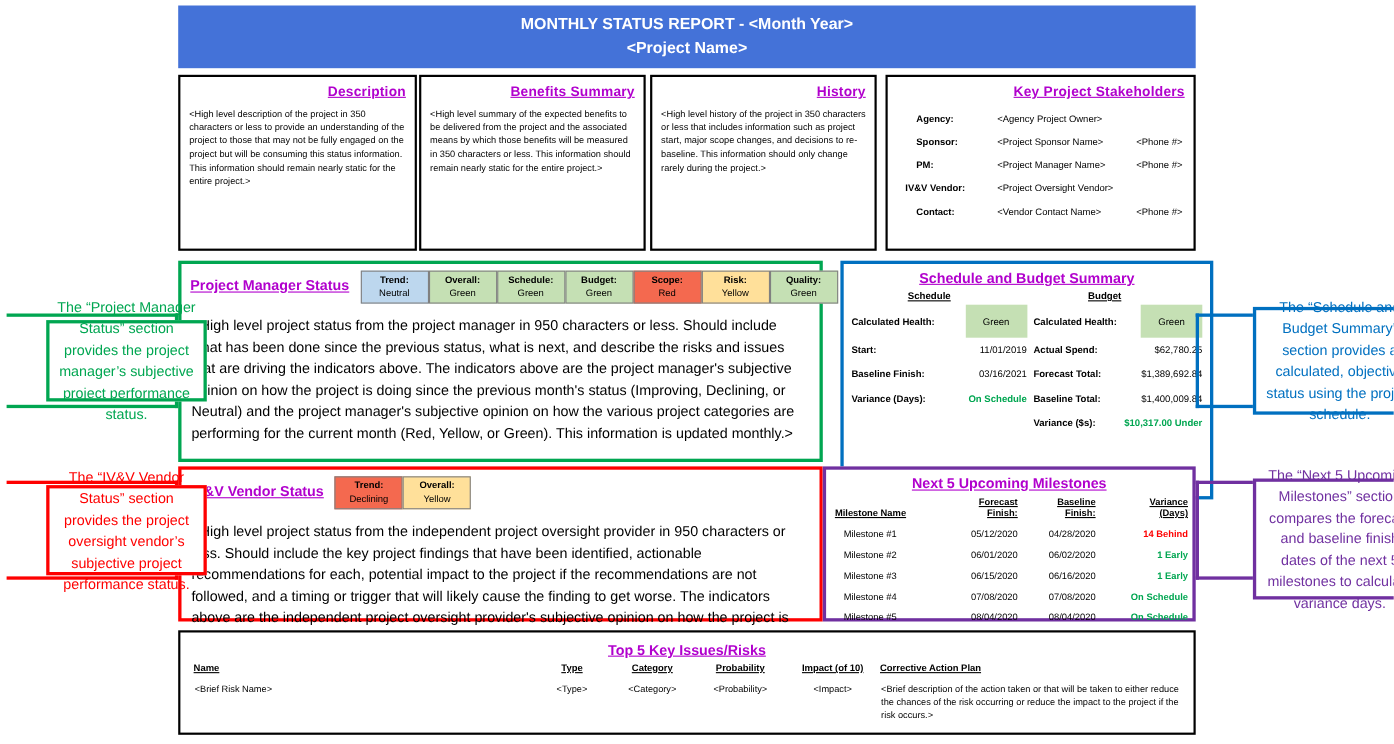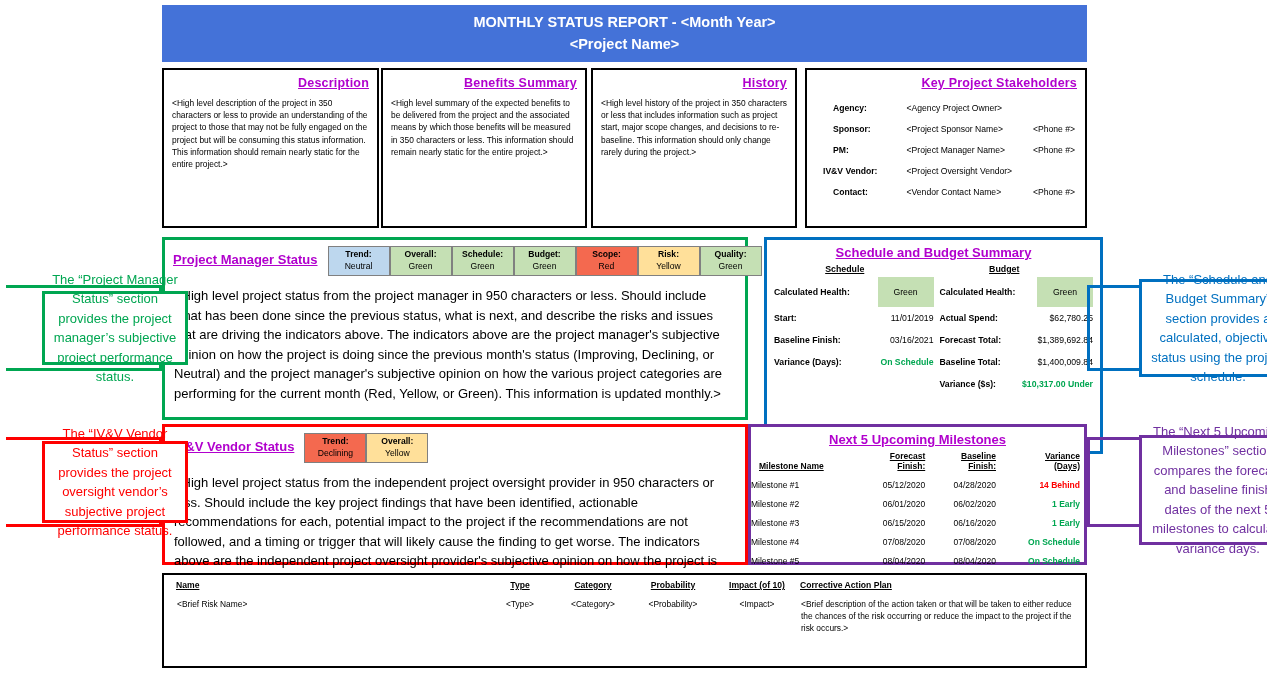--- a/index.html
+++ b/index.html
@@ -149,21 +149,21 @@
     padding: 0 4px 4px 4px;
     vertical-align: bottom;
   }
   .ms-table th.l { text-align: left; padding-left: 8px; }
   .ms-table th.r { text-align: right; }
   .ms-table td {
     font-size: 8.5px;
     padding: 4.5px 4px;
     white-space: nowrap;
   }
-  .ms-table td.l { text-align: left; padding-left: 0; }
+  .ms-table td.l { text-align: left; padding-left: 16px; }
   .ms-table td.r { text-align: right; }
 
   
   .risk-table { width: 100%; border-collapse: collapse; }
   .risk-table th {
     font-size: 8.6px; font-weight: bold; text-decoration: underline;
     text-align: left; padding: 0 0 6px 0; vertical-align: bottom;
   }
   .risk-table td {
     font-size: 8.4px; text-align: left; vertical-align: top;
@@ -420,20 +420,21 @@
           <td class="l">Milestone #5</td>
           <td class="r">08/04/2020</td>
           <td class="r">08/04/2020</td>
           <td class="r ok-green">On Schedule</td>
         </tr>
       </tbody>
     </table>
   </div>
 
   <div class="abs status-sec sec-black" style="left:162px; top:573px; width:925px; height:95px; padding:5px 12px 0 12px;">
+    <div class="sb-title" style="margin-top:3px;">Top 5 Key Issues/Risks</div>
     <table class="risk-table">
       <thead>
         <tr>
           <th style="width:310px;">Name</th>
           <th class="risk-c" style="width:68px;">Type</th>
           <th class="risk-c" style="width:78px;">Category</th>
           <th class="risk-c" style="width:82px;">Probability</th>
           <th class="risk-c" style="width:86px;">Impact (of 10)</th>
           <th>Corrective Action Plan</th>
         </tr>

